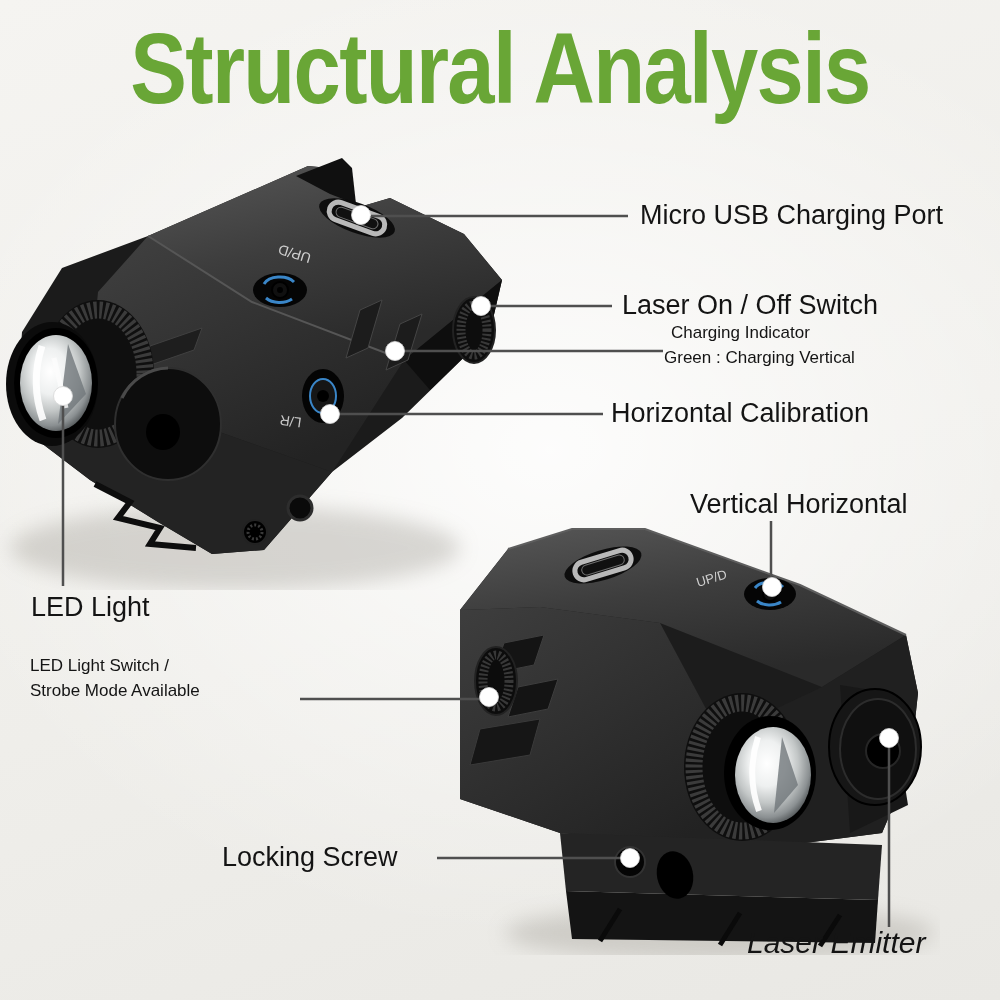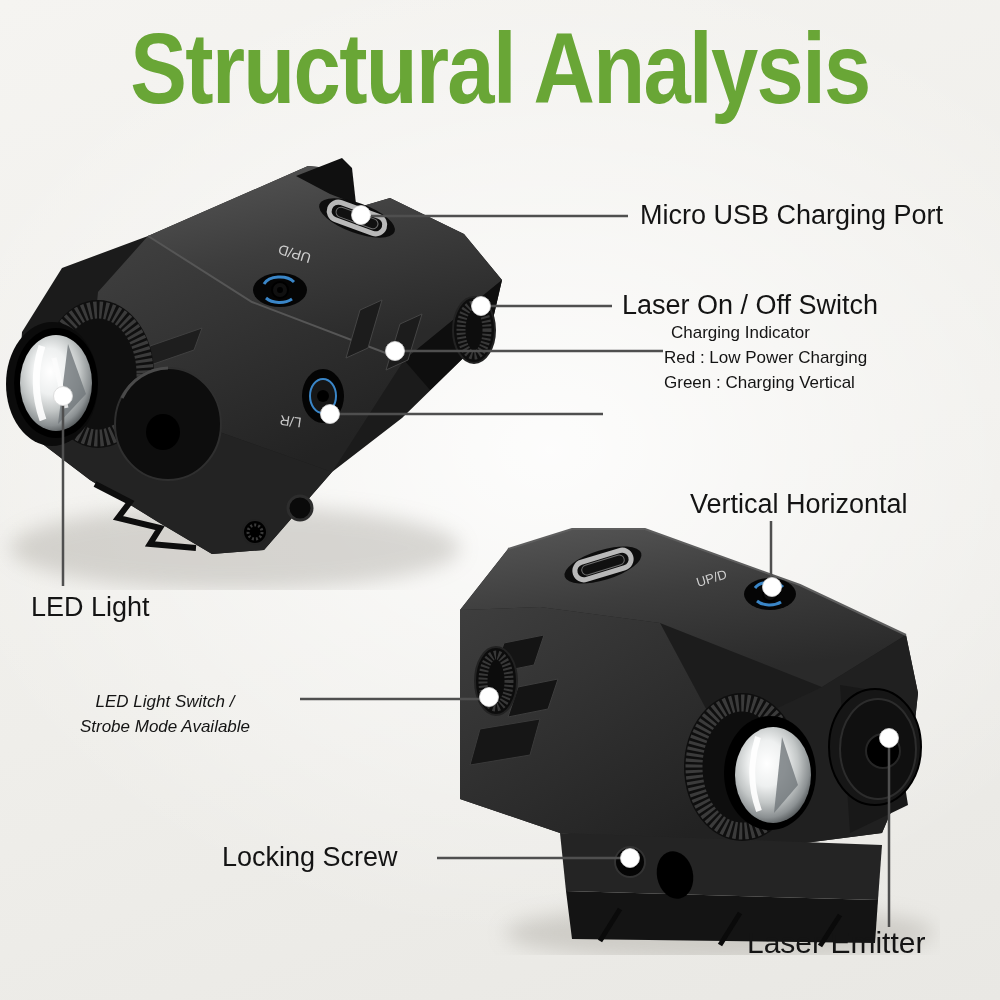--- a/index.html
+++ b/index.html
@@ -24,23 +24,23 @@
     position:absolute;color:#141414;font-size:27px;line-height:27px;white-space:nowrap;
   }
   .callout.block{line-height:25px;font-size:17px;}
   .callout .indent{margin-left:7px;}
   .co-micro-usb{left:640px;top:202px;}
   .co-laser-switch{left:622px;top:292px;}
   .co-charging{left:664px;top:320px;}
   .co-horizontal{left:611px;top:400px;}
   .co-vertical{left:690px;top:491px;}
   .co-led-light{left:31px;top:594px;}
-  .co-led-switch{left:30px;top:689px;width:270px;text-align:center;white-space:nowrap;font-style:italic;}
+  .co-led-switch{left:30px;top:653px;width:270px;white-space:nowrap;}
   .co-locking{left:222px;top:844px;}
-  .co-laser-emitter{left:747px;top:929px;font-size:30px;}
+  .co-laser-emitter{left:747px;top:929px;font-size:30px;font-style:italic;}
   svg{position:absolute;display:block;}
   .dev1{left:0px;top:150px;}
   .dev2{left:420px;top:515px;}
   .overlay{left:0;top:0;}
 </style>
 </head>
 <body>
 
 <div class="stage">
 
@@ -232,24 +232,24 @@
       <circle cx="889" cy="738" r="9.5"></circle>
     </g>
   </svg>
 
   <div class="callout co-micro-usb">Micro USB Charging Port</div>
 
   <div class="callout co-laser-switch">Laser On / Off Switch</div>
 
   <div class="callout block co-charging">
     <div class="indent">Charging Indicator</div>
-    <div>Red : Low Power Charging</div>
     <div>Green : Charging Vertical</div>
   </div>
 
+  <div class="callout co-horizontal">Horizontal Calibration</div>
 
   <div class="callout co-vertical">Vertical Horizontal</div>
 
   <div class="callout co-led-light">LED Light</div>
 
   <div class="callout block co-led-switch">
     <div>LED Light Switch /</div>
     <div>Strobe Mode Available</div>
   </div>
 

